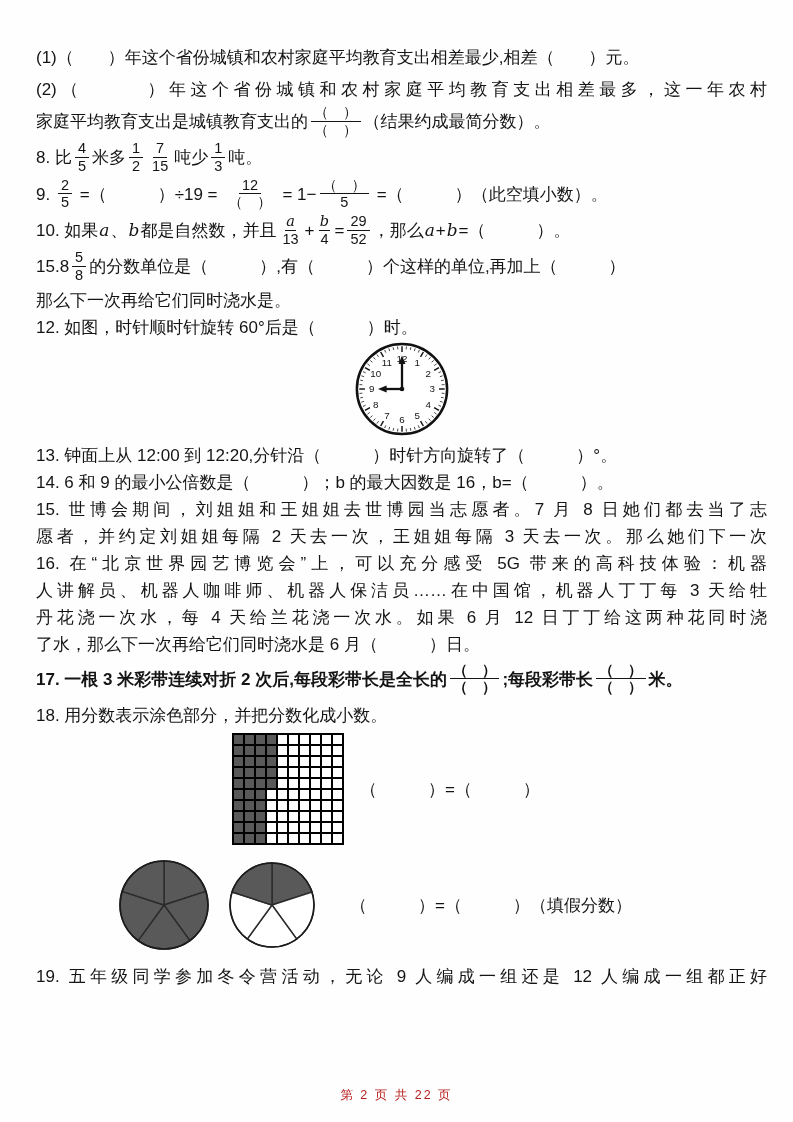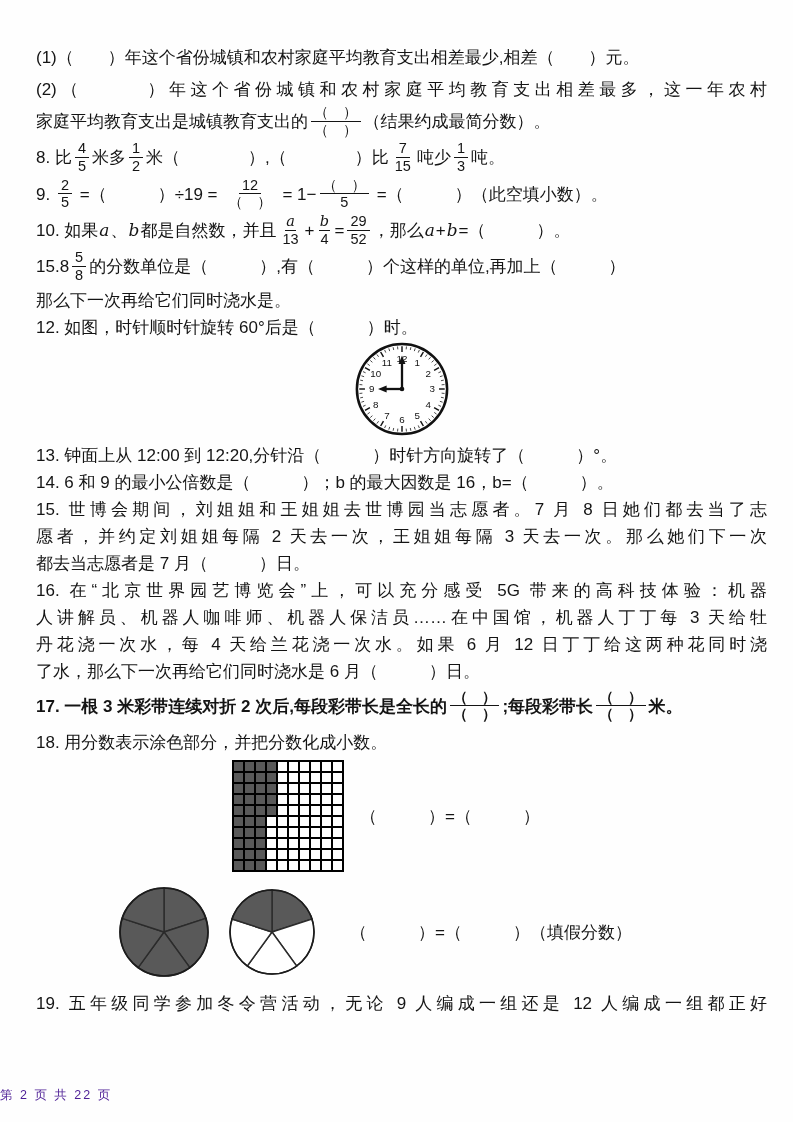--- a/index.html
+++ b/index.html
@@ -32,43 +32,43 @@
   .pierow{margin-top:14px;align-items:center;}
   .pie1{margin-left:82px;line-height:0;}
   .pie2{margin-left:18px;line-height:0;}
   .pierow .eq{margin-left:34px;}
   .eq{font-size:17px;}
   .q19{margin-top:12px;}
   .q17m{margin:5px 0;font-weight:bold;}
   .q18m{margin-top:3px;}
   .q2m{margin-top:5px;}
   .footer{
-    position:absolute;left:0;right:0;bottom:18px;
-    font-size:12.5px;font-weight:400;letter-spacing:2px;color:#4c1d95;
+    position:absolute;left:0;right:0;bottom:18px;text-align:center;
+    font-size:12.5px;font-weight:400;letter-spacing:2px;color:#b91c1c;
   }
 </style>
 </head>
 <body>
 
 <div class="page">
 
   <div class="tline">(1)（　　）年这个省份城镇和农村家庭平均教育支出相差最少,相差（　　）元。</div>
   <div class="tline j q2m">(2)（　　　）年这个省份城镇和农村家庭平均教育支出相差最多，这一年农村</div>
   <div class="fline"><span>家庭平均教育支出是城镇教育支出的</span><span class="frac">
         <span class="fn">（　）</span>
         <span class="fd">（　）</span>
       </span><span>（结果约成最简分数）。</span></div>
 
   <div class="fline"><span>8. 比</span><span class="frac">
         <span class="fn">4</span>
         <span class="fd">5</span>
       </span><span>米多</span><span class="frac">
         <span class="fn">1</span>
         <span class="fd">2</span>
-      </span><span>米（　　　　）,（　　　　）比</span><span class="frac">
+      </span><span class="frac">
         <span class="fn">7</span>
         <span class="fd">15</span>
       </span><span>吨少</span><span class="frac">
         <span class="fn">1</span>
         <span class="fd">3</span>
       </span><span>吨。</span></div>
   <div class="fline"><span>9. </span><span class="frac">
         <span class="fn">2</span>
         <span class="fd">5</span>
       </span><span> =（　　　）÷19 = </span><span class="frac">
@@ -181,21 +181,20 @@
           <circle cx="50" cy="50" r="2.4" fill="#111"></circle>
         </svg></div>
   </div>
 
   <div class="tline">13. 钟面上从 12:00 到 12:20,分针沿（　　　）时针方向旋转了（　　　）°。</div>
   <div class="tline">14. 6 和 9 的最小公倍数是（　　　）；b 的最大因数是 16，b=（　　　）。</div>
 
   <div>
       <div class="wrapline j">15. 世博会期间，刘姐姐和王姐姐去世博园当志愿者。7 月 8 日她们都去当了志</div>
       <div class="wrapline j">愿者，并约定刘姐姐每隔 2 天去一次，王姐姐每隔 3 天去一次。那么她们下一次</div>
-      <div class="wrapline">都去当志愿者是 7 月（　　　）日。</div>
     </div>
   <div>
       <div class="wrapline j">16. 在“北京世界园艺博览会”上，可以充分感受 5G 带来的高科技体验：机器</div>
       <div class="wrapline j">人讲解员、机器人咖啡师、机器人保洁员……在中国馆，机器人丁丁每 3 天给牡</div>
       <div class="wrapline j">丹花浇一次水，每 4 天给兰花浇一次水。如果 6 月 12 日丁丁给这两种花同时浇</div>
       <div class="wrapline">了水，那么下一次再给它们同时浇水是 6 月（　　　）日。</div>
     </div>
 
   <div class="fline q17m"><span>17. 一根 3 米彩带连续对折 2 次后,每段彩带长是全长的</span><span class="frac">
         <span class="fn">（　）</span>

